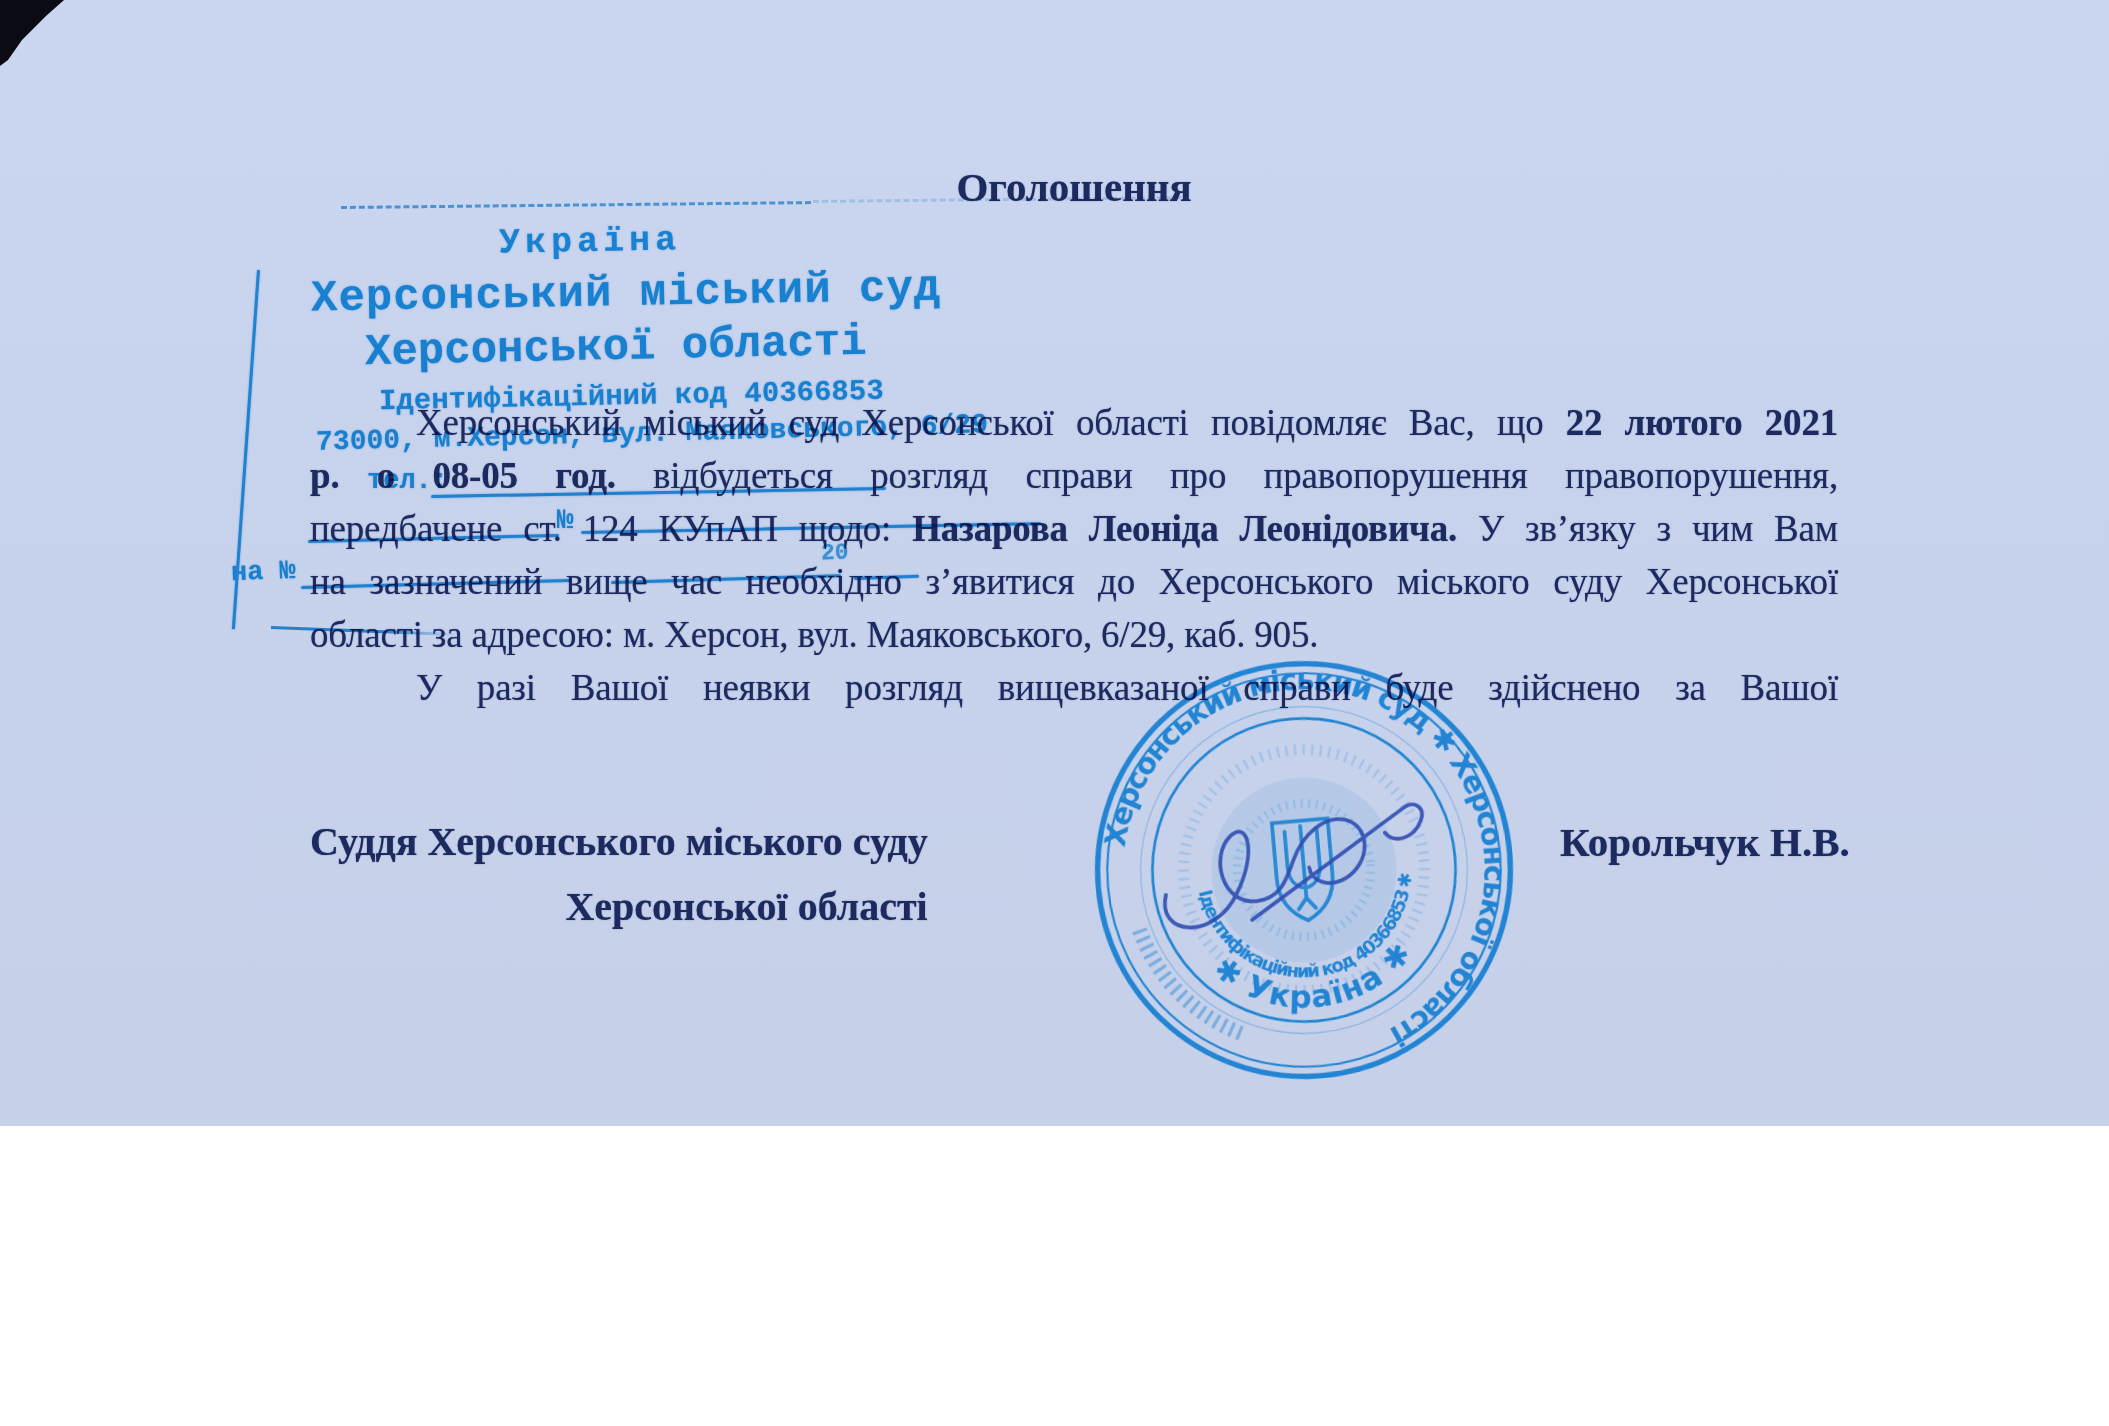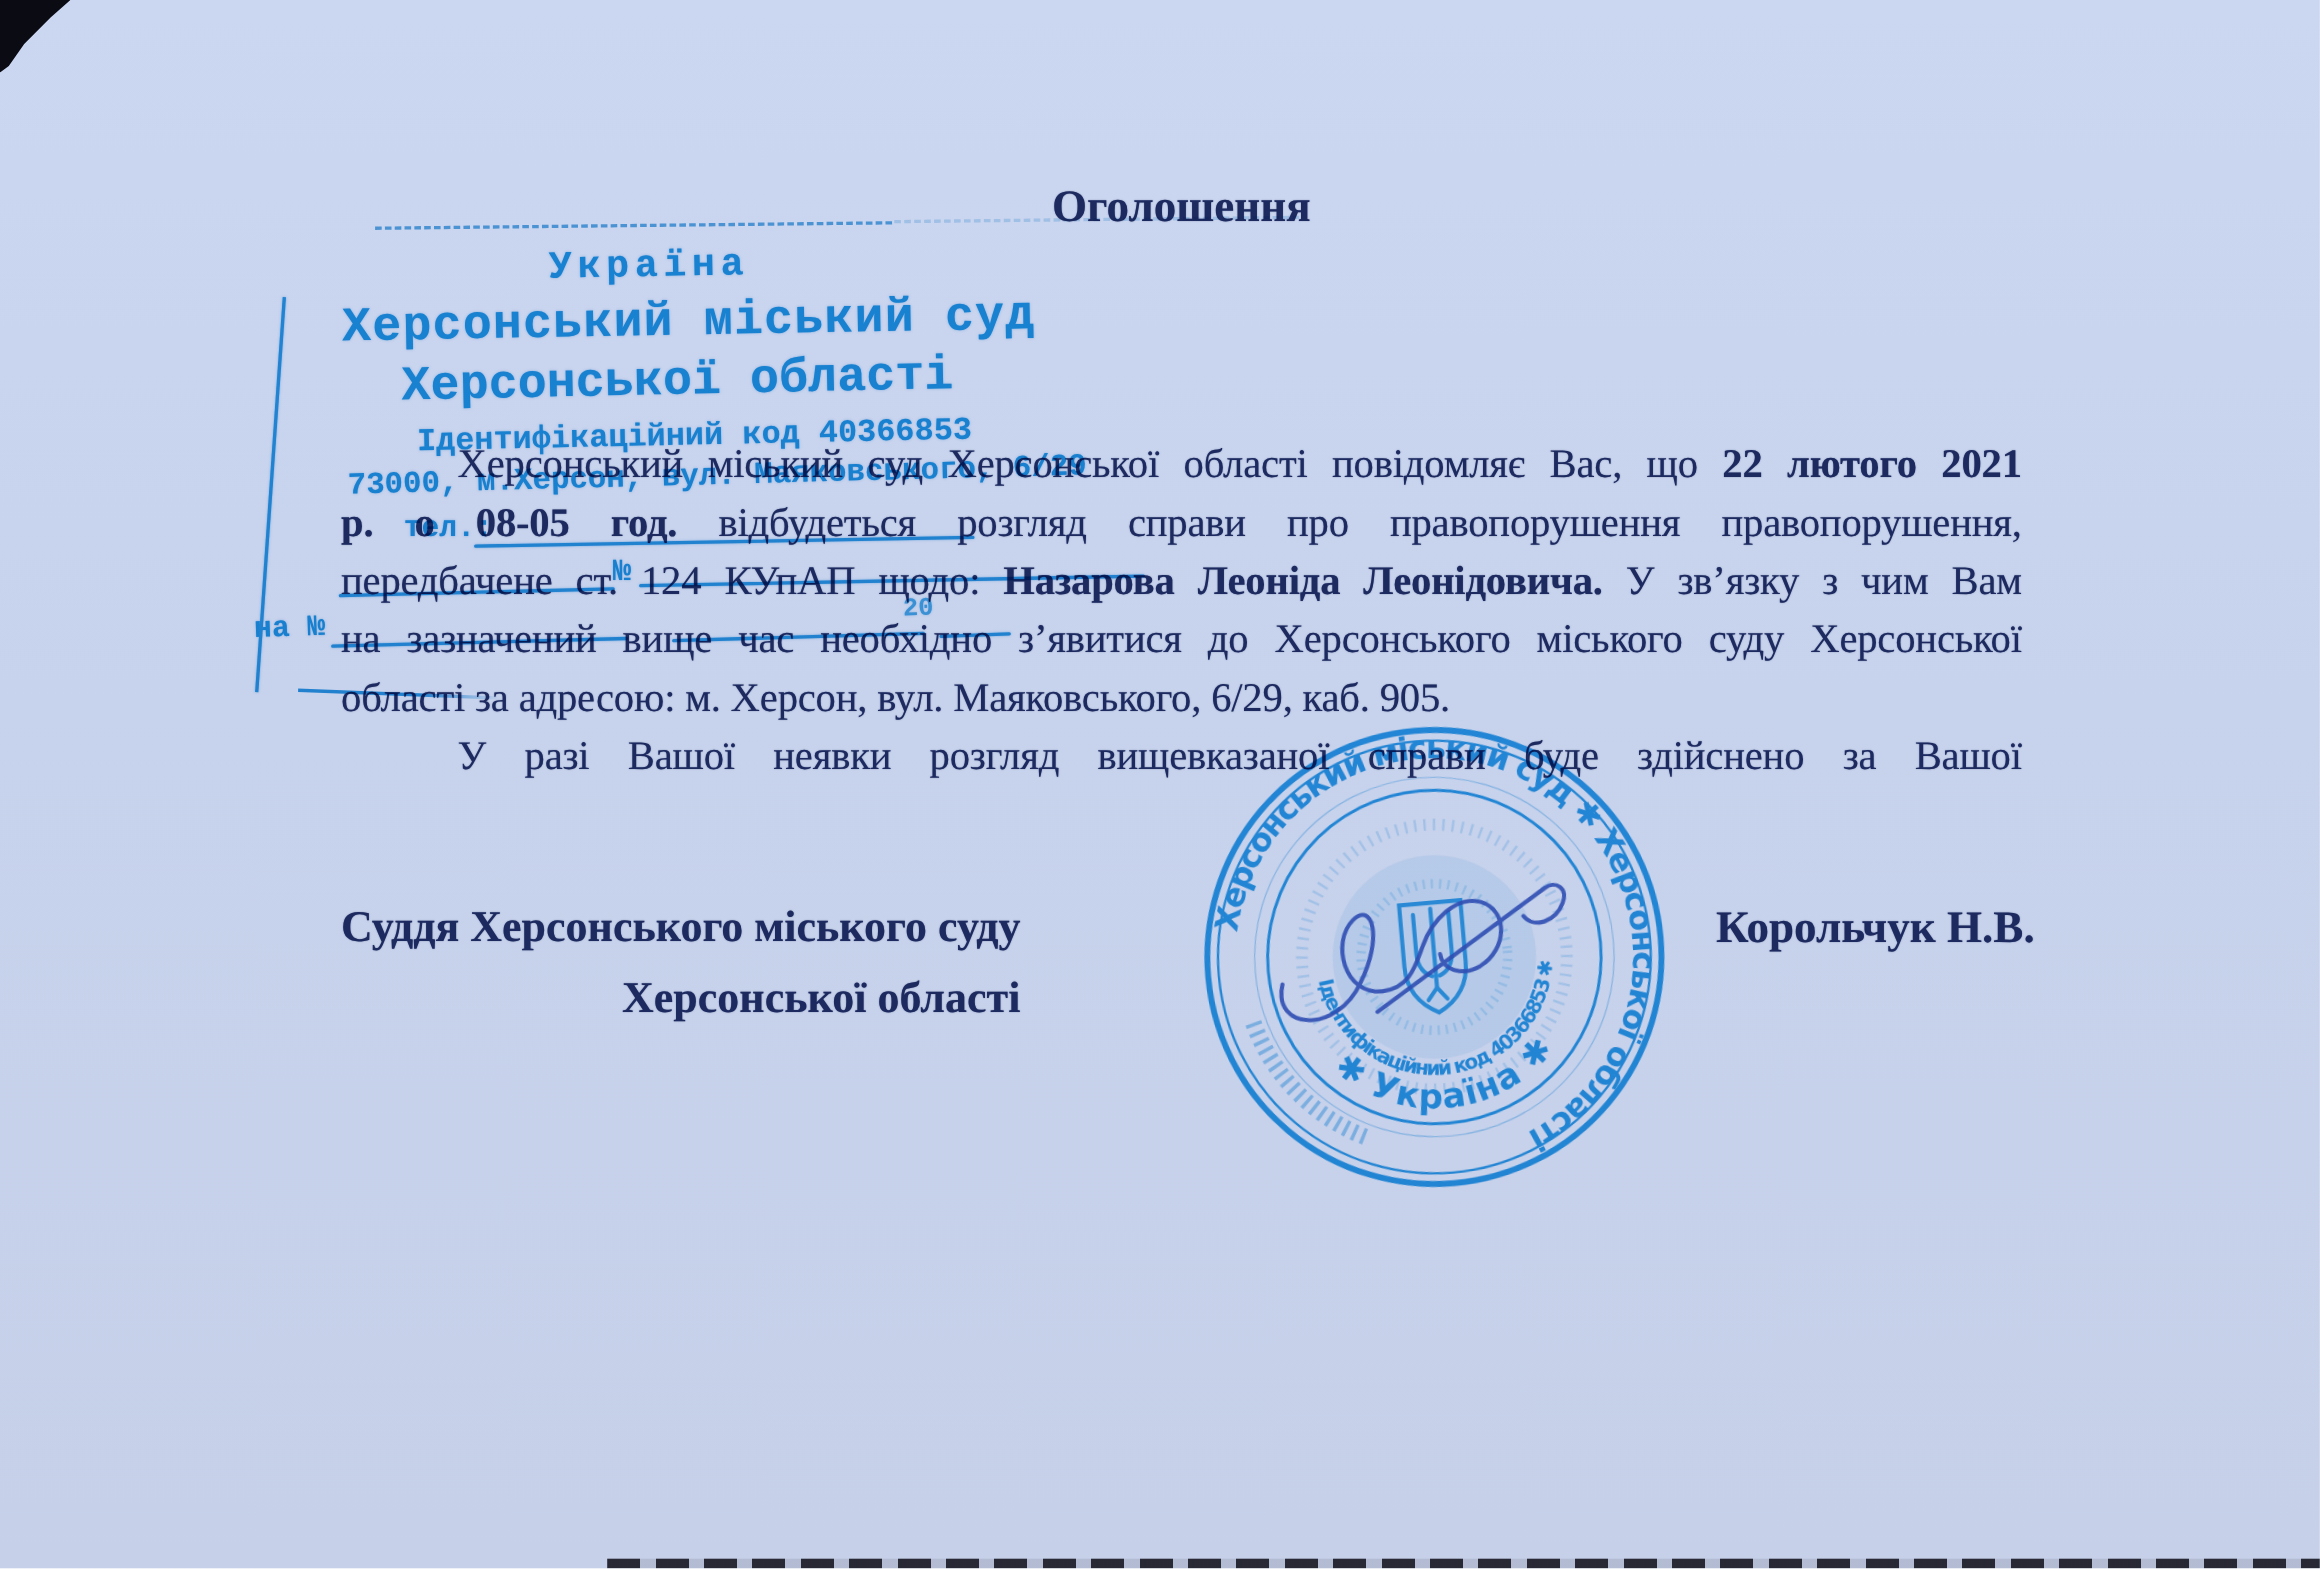--- a/index.html
+++ b/index.html
@@ -1,18 +1,18 @@
 <!DOCTYPE html>
 <html><head>
 <meta charset="utf-8">
 <style>
   html,body{margin:0;padding:0;}
   .page{
     position:relative;
-    width:2109px;height:1426px;
+    width:2109px;height:1126px;
     overflow:hidden;
     background:linear-gradient(180deg,#cbd6f0 0%,#c7d2ec 45%,#c6d0e9 100%);
     font-family:"Liberation Serif","DejaVu Serif",serif;
   }
   
   .corner-black{
     position:absolute;left:0;top:0;width:70px;height:70px;
     background:#0b0b13;
     clip-path:polygon(0 0,64px 0,46px 16px,22px 40px,8px 60px,0 66px);
     z-index:9;

